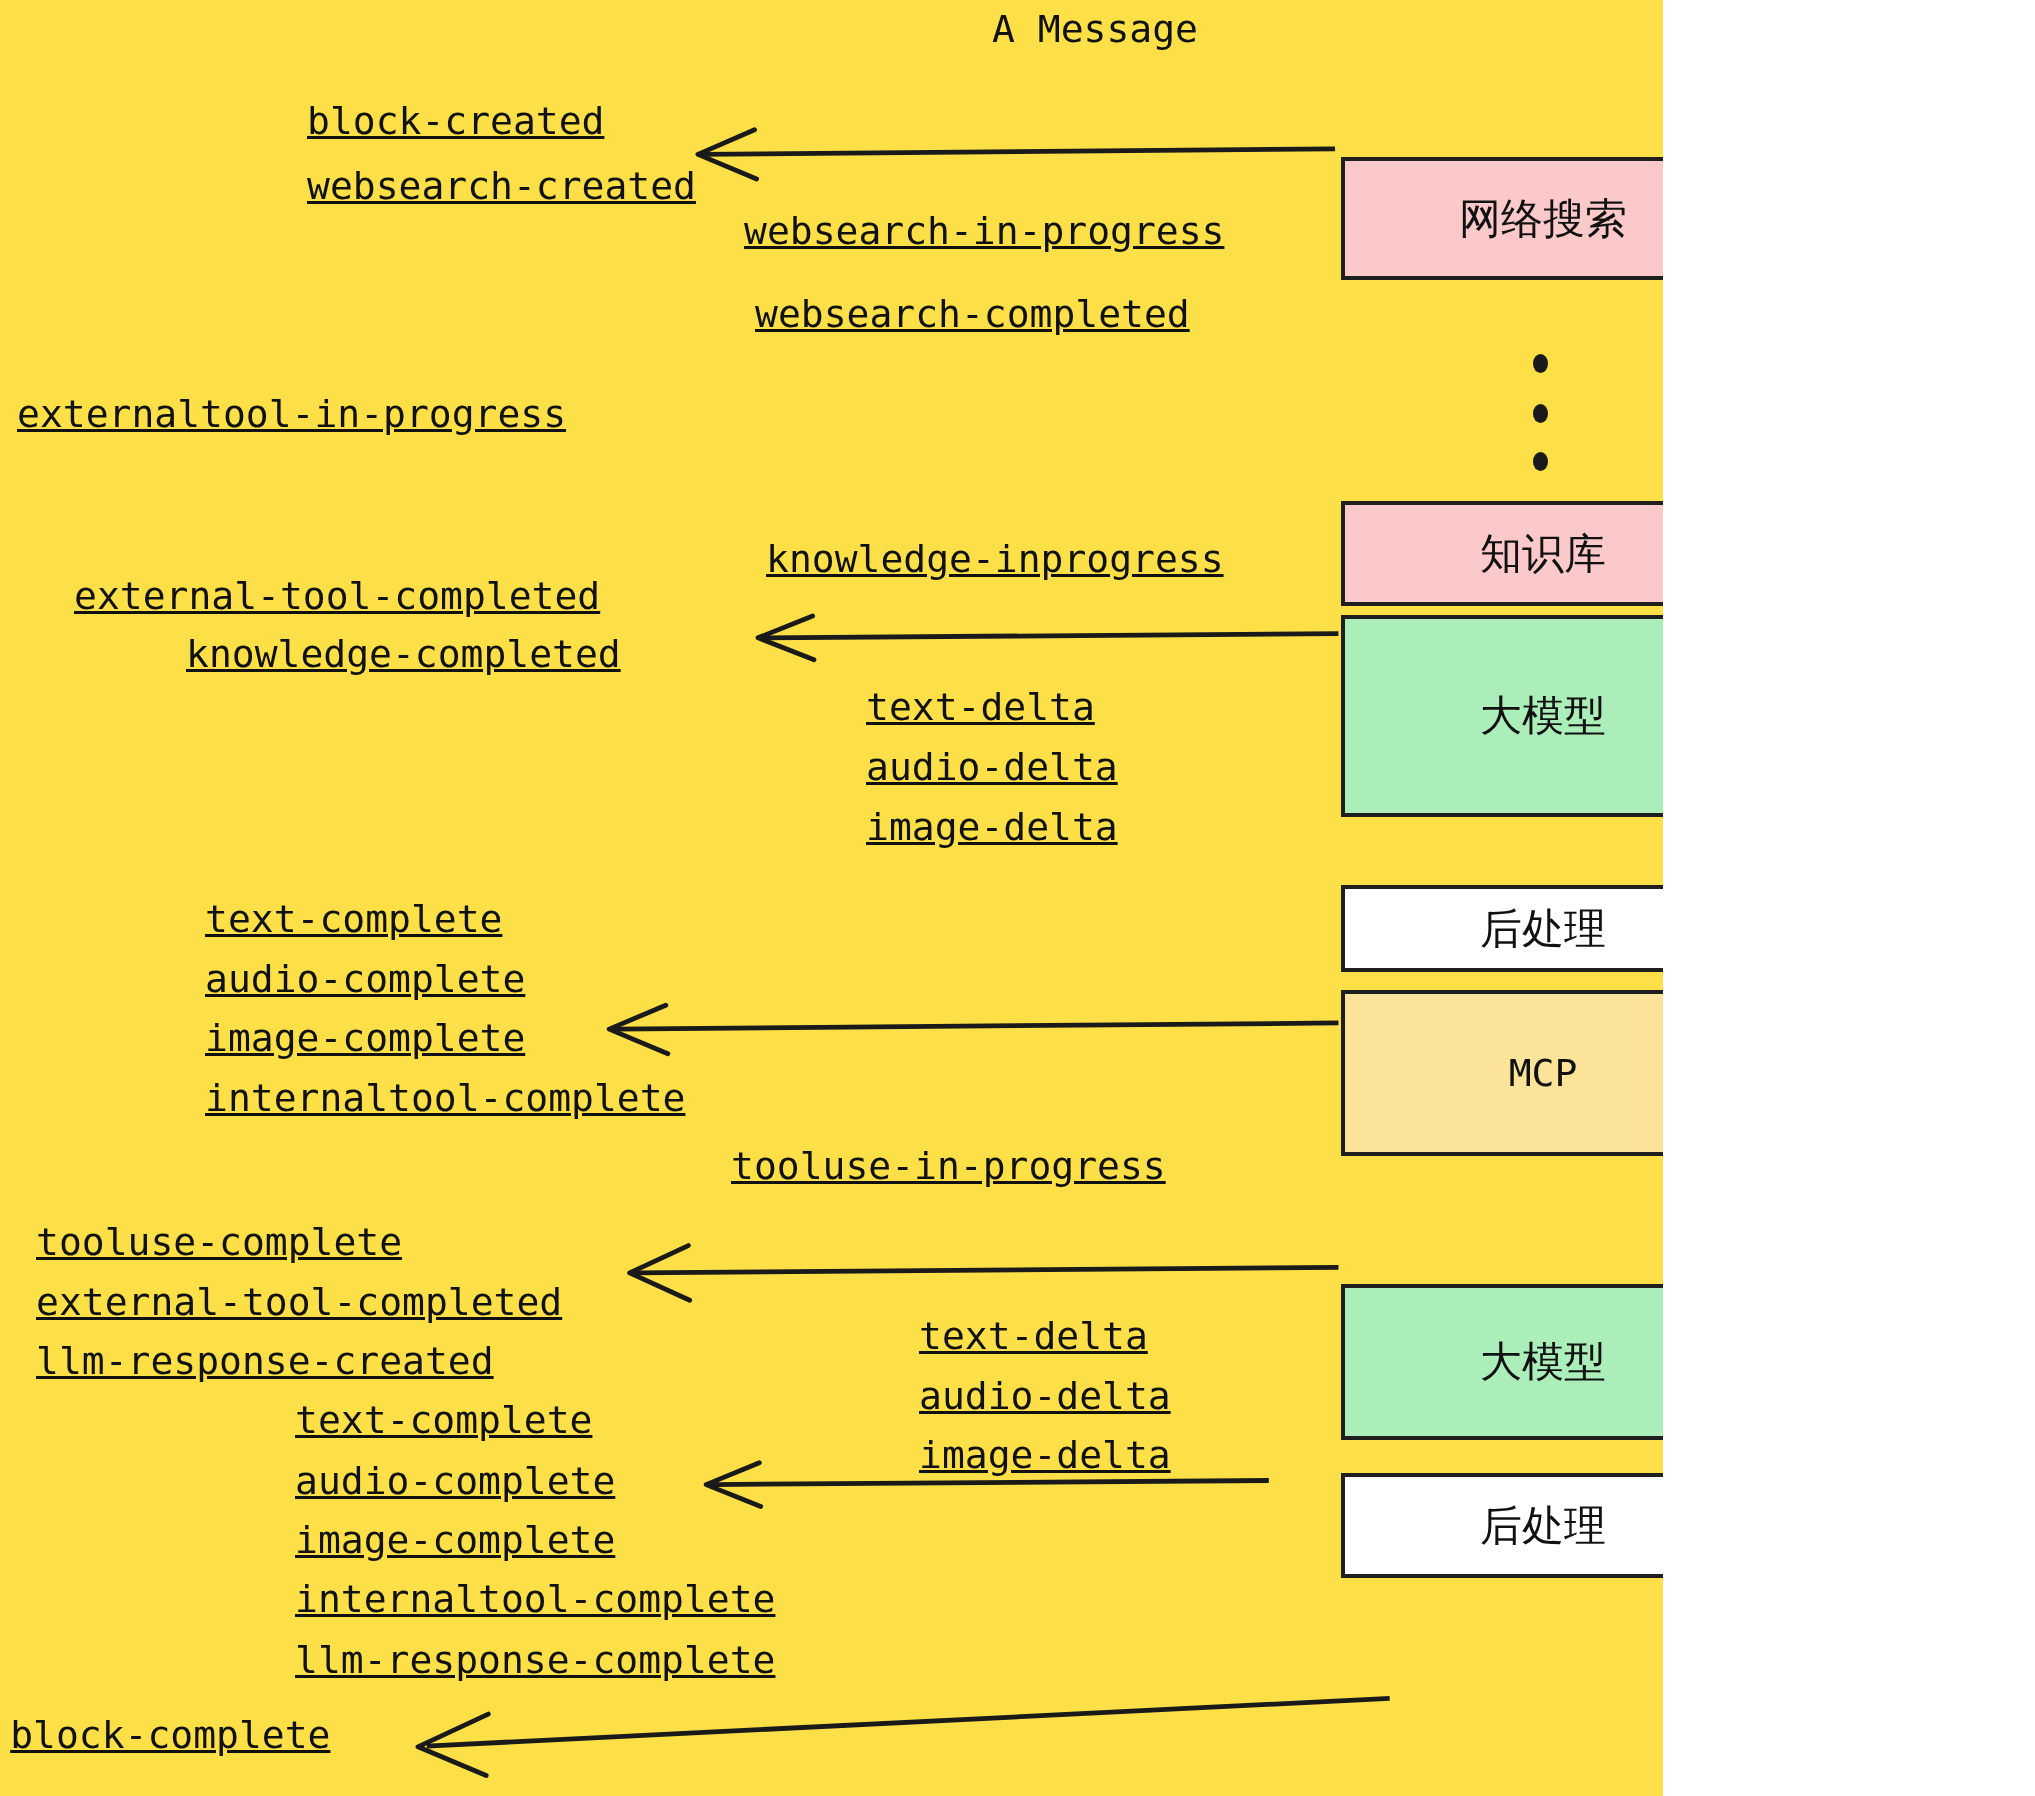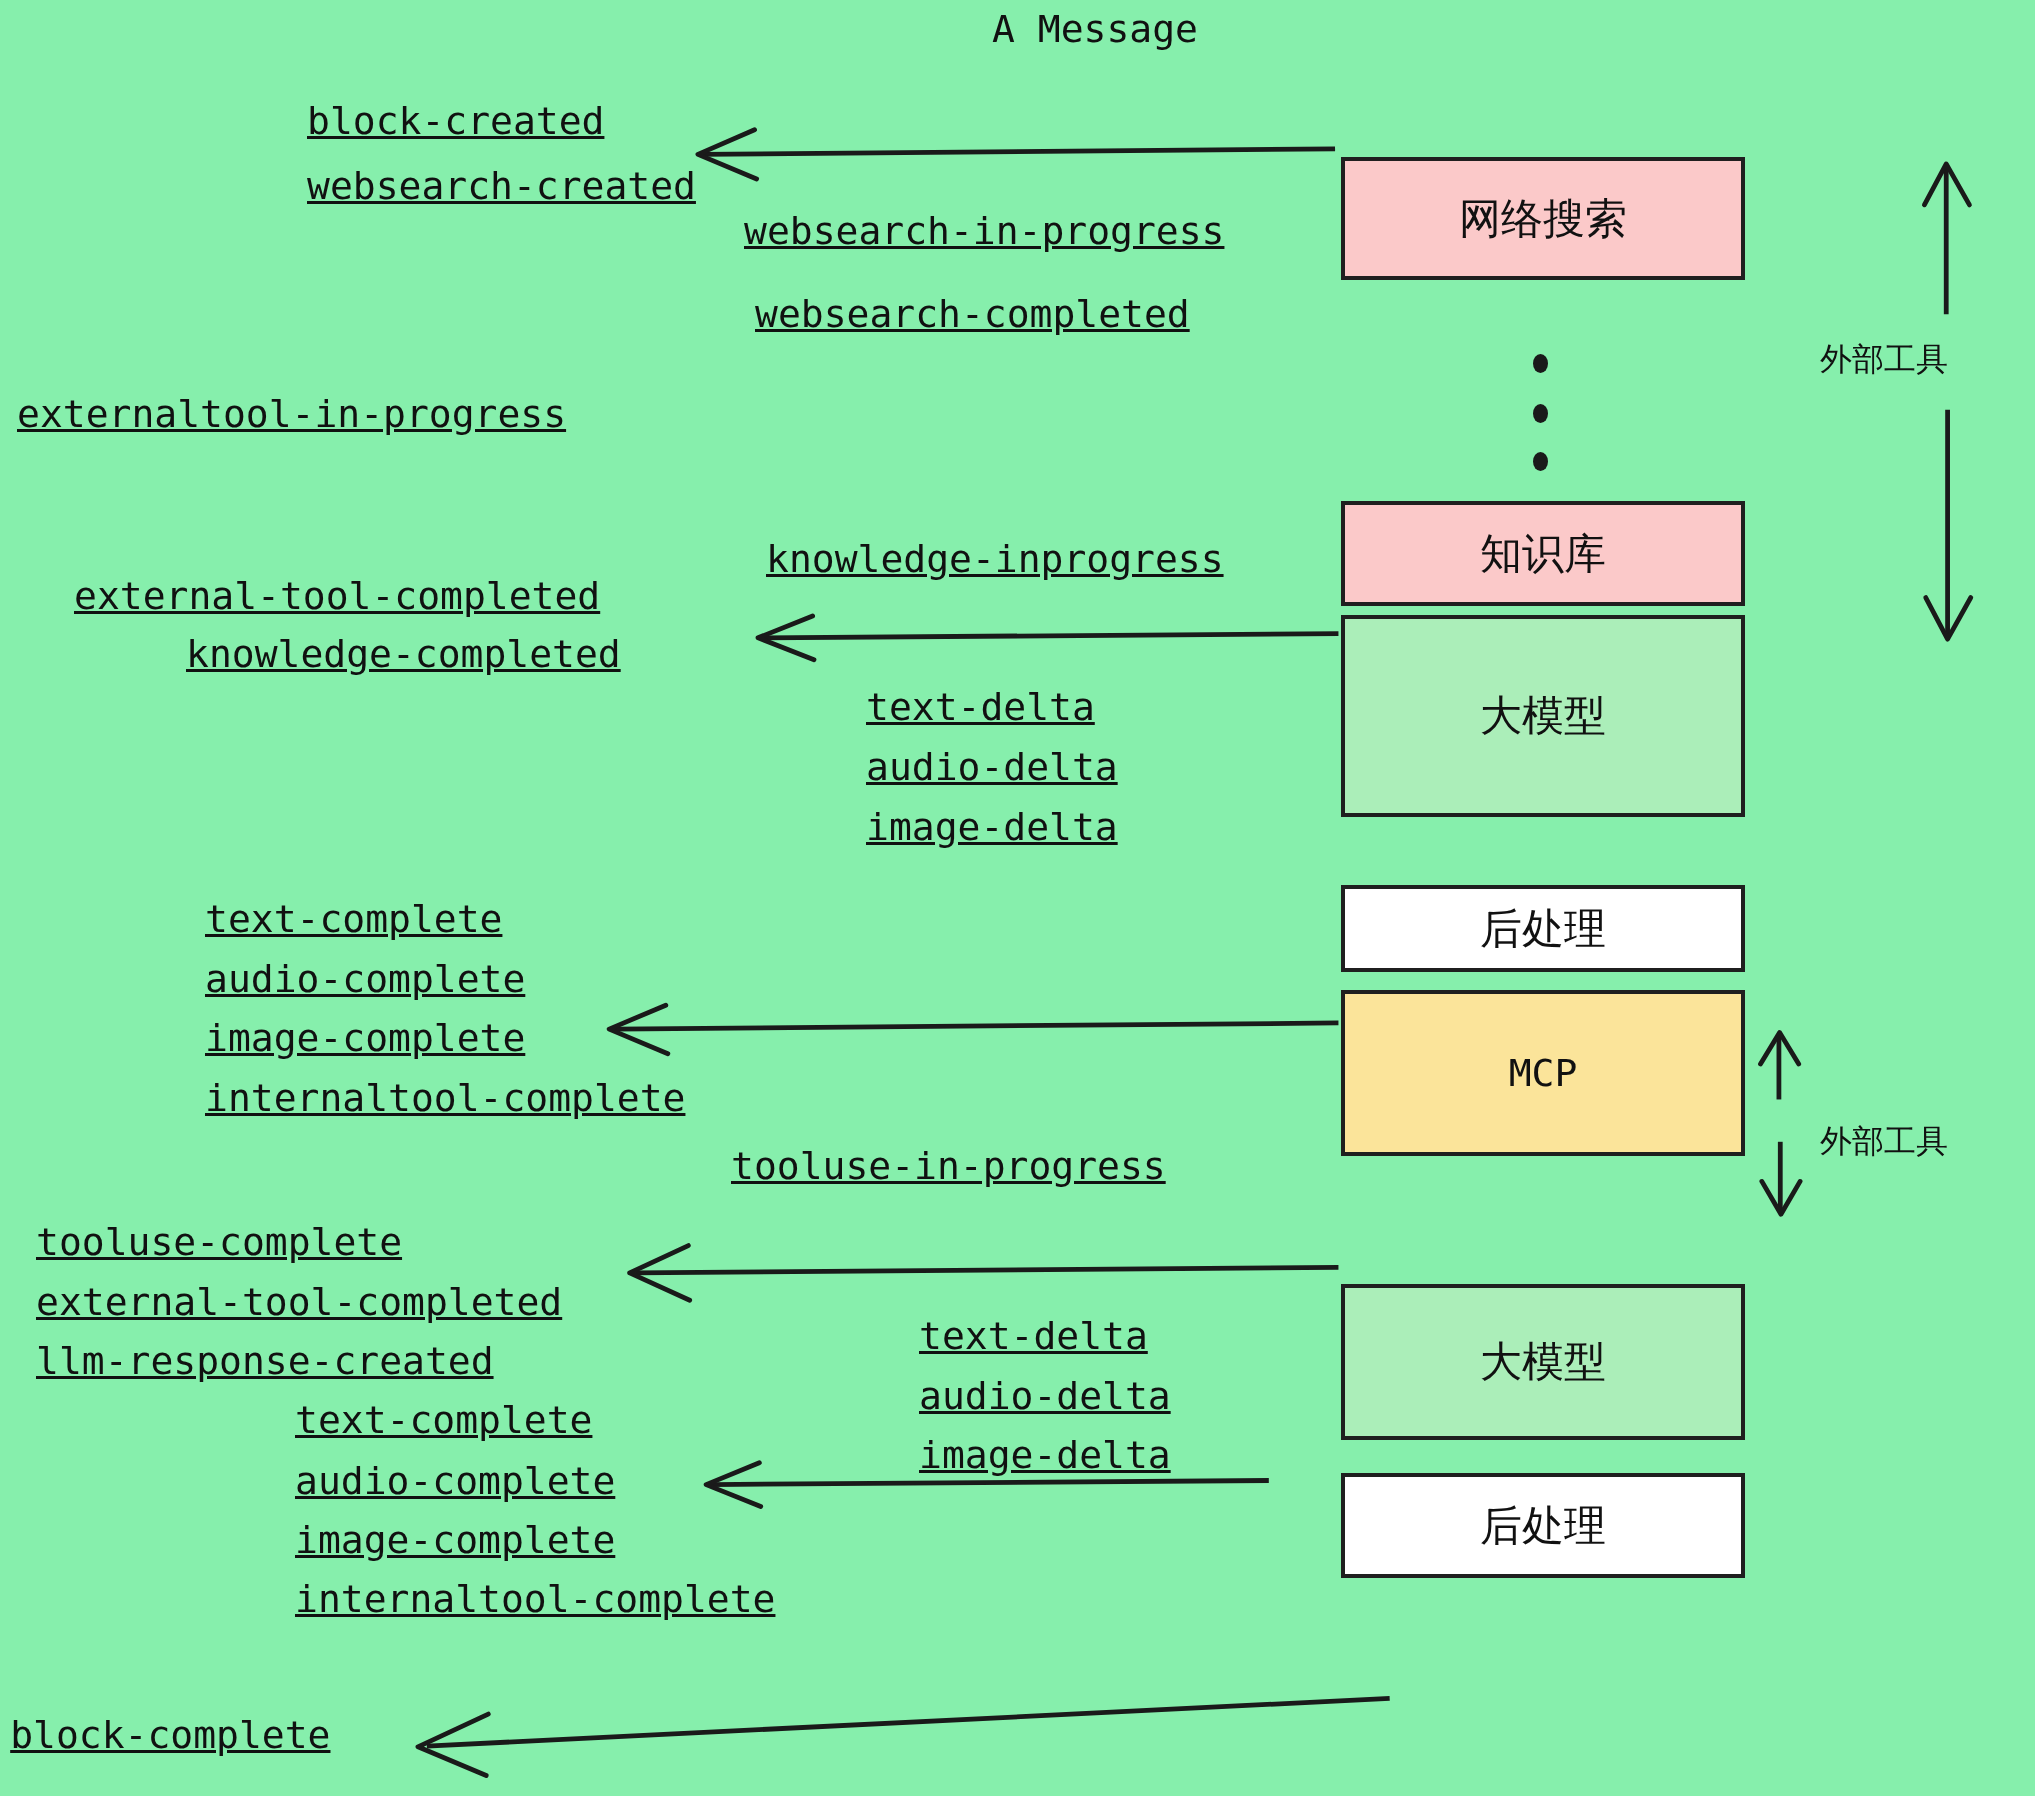--- a/index.html
+++ b/index.html
@@ -3,23 +3,23 @@
 <meta charset="utf-8">
 <title>A Message — Event Flow Diagram</title>
 <style>
   html, body {
     margin: 0;
     padding: 0;
     background: #ffffff;
   }
   #stage {
     position: relative;
-    width: 2035px;
+    width: 1663px;
     height: 1796px;
-    background: #86efac;
+    background: #fde047;
     overflow: hidden;
     font-family: "DejaVu Sans Mono", "Liberation Mono", monospace;
     color: #1a1a1a;
   }
   
   .evt {
     position: absolute;
     font-family: "DejaVu Sans Mono", "Liberation Mono", monospace;
     font-size: 38px;
     line-height: 1;
@@ -189,20 +189,21 @@
   <div class="evt" style="left:731px; top:1147px;">tooluse-in-progress</div>
 
   <div class="evt" style="left:36px;   top:1223px;">tooluse-complete</div>
   <div class="evt" style="left:36px;   top:1283px;">external-tool-completed</div>
   <div class="evt" style="left:36px;   top:1342px;">llm-response-created</div>
 
   <div class="evt" style="left:295px;  top:1401px;">text-complete</div>
   <div class="evt" style="left:295px;  top:1462px;">audio-complete</div>
   <div class="evt" style="left:295px;  top:1521px;">image-complete</div>
   <div class="evt" style="left:295px;  top:1580px;">internaltool-complete</div>
+  <div class="evt" style="left:295px;  top:1641px;">llm-response-complete</div>
   <div class="evt" style="left:10.2px;   top:1716px;text-align:center;">block-complete</div>
 
   <div class="evt" style="left:919px; top:1317px;">text-delta</div>
   <div class="evt" style="left:919px; top:1377px;">audio-delta</div>
   <div class="evt" style="left:919px; top:1436px;">image-delta</div>
 
 </div>
 
 
 </body></html>

